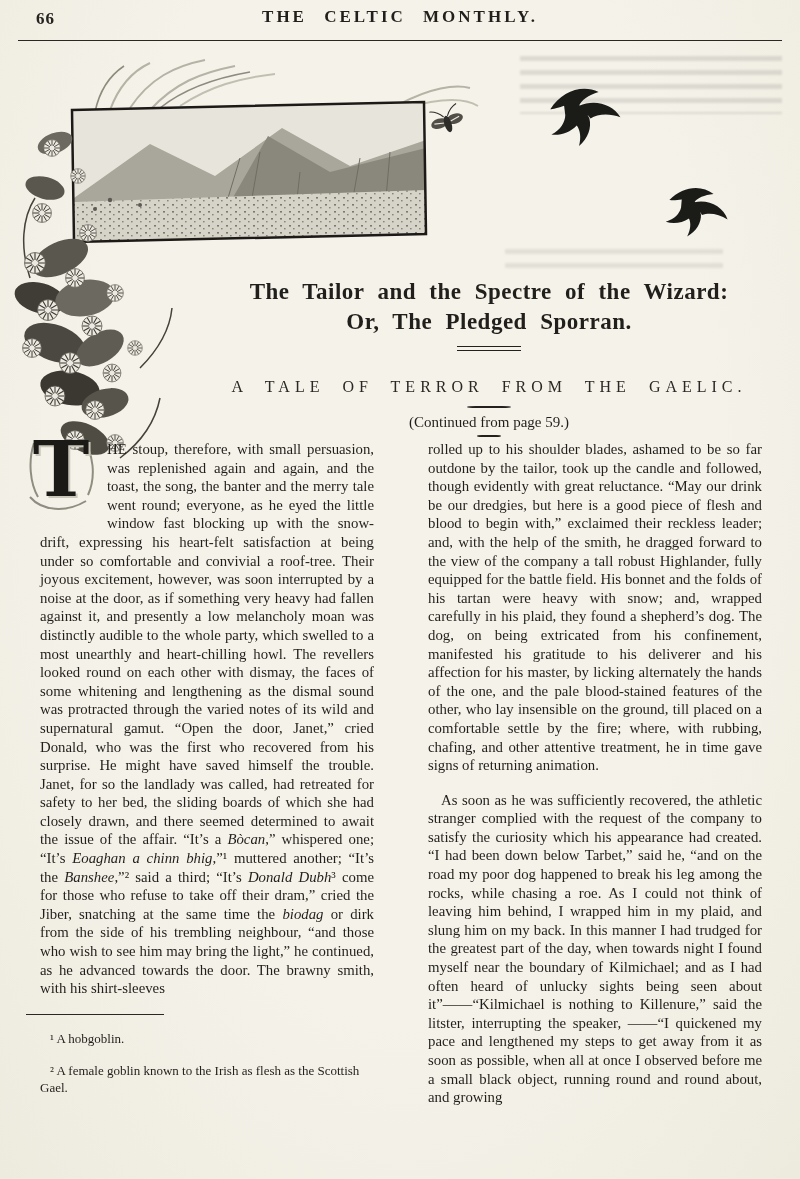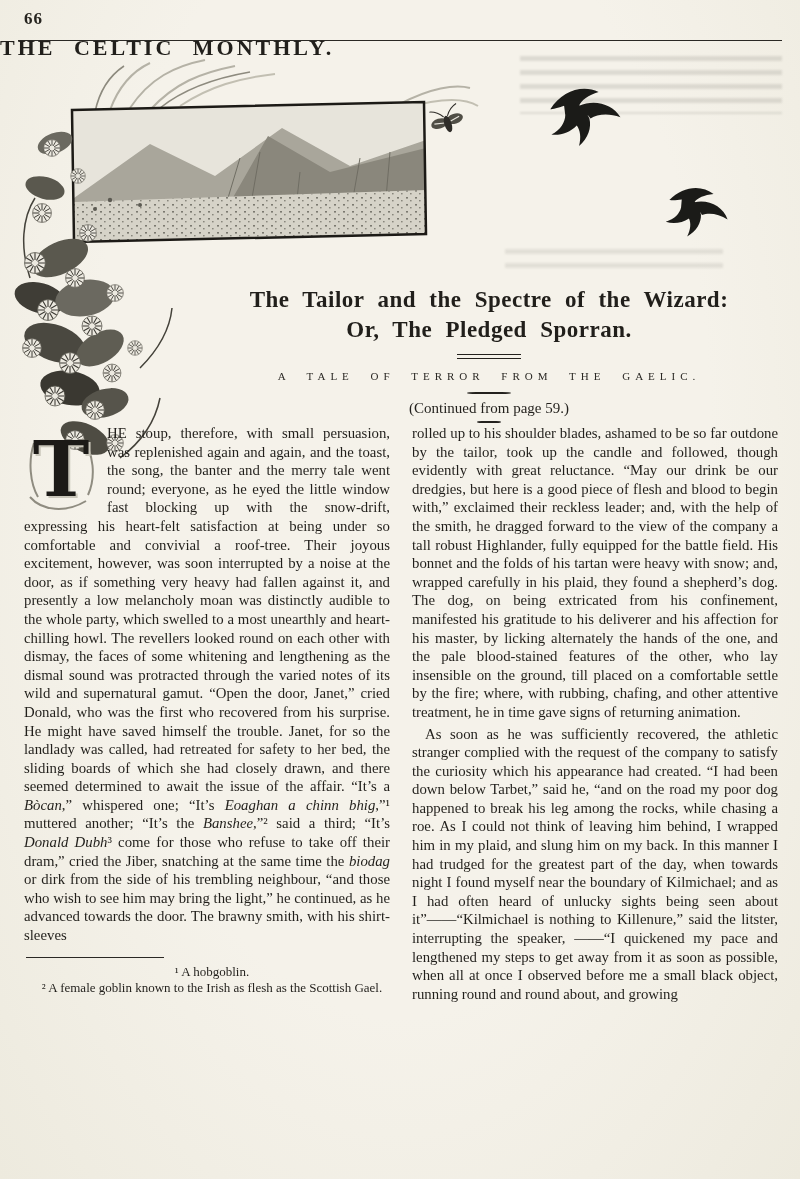--- a/index.html
+++ b/index.html
@@ -1,55 +1,55 @@
 <!DOCTYPE html>
 <html lang="en"><head>
 <meta charset="utf-8">
 <style>
   html,body{margin:0;padding:0;background:#8a8a85;}
   .page{
     position:relative;width:800px;height:1179px;margin:0 auto;overflow:hidden;
     background:radial-gradient(ellipse at 50% 38%, #f5f2ea 55%, #edeade 100%);
     color:#26241f;font-family:"Liberation Serif","DejaVu Serif",serif;
   }
-  .page-number{position:absolute;top:9px;left:24px;font-size:17px;font-weight:700;letter-spacing:1px;}
-  .journal-title{position:absolute;top:7px;left:0;width:100%;text-align:left;
-    font-size:22px;font-weight:700;letter-spacing:3px;word-spacing:10px;color:#211f1b;margin-top:28px;}
+  .page-number{position:absolute;top:9px;left:36px;font-size:17px;font-weight:700;letter-spacing:1px;}
+  .journal-title{position:absolute;top:7px;left:0;width:100%;text-align:center;
+    font-size:17px;font-weight:700;letter-spacing:3px;word-spacing:10px;color:#211f1b;}
   .header-rule{position:absolute;top:40px;left:18px;width:764px;border-top:1.5px solid #2a2824;}
 
   .bleed{position:absolute;filter:blur(1.3px);opacity:.55;pointer-events:none;}
   .bleed-1{top:56px;left:520px;width:262px;height:58px;
     background:repeating-linear-gradient(180deg, rgba(120,118,110,.35) 0 5px, transparent 5px 14px);}
   .bleed-2{top:249px;left:505px;width:218px;height:28px;
     background:repeating-linear-gradient(180deg, rgba(120,118,110,.28) 0 5px, transparent 5px 14px);}
 
   .illustration{position:absolute;top:48px;left:0;width:800px;height:420px;pointer-events:none;}
 
-  .title-block{position:absolute;top:285px;left:206px;width:566px;text-align:center;color:#211f1b;}
+  .title-block{position:absolute;top:277px;left:206px;width:566px;text-align:center;color:#211f1b;}
   .title-line{font-size:23px;line-height:30px;font-weight:700;letter-spacing:.5px;word-spacing:7px;}
   .rule-a{width:64px;height:3px;border-top:1px solid #23211d;border-bottom:1px solid #23211d;margin:9px auto 0;}
-  .subtitle{margin-top:11px;font-size:11px;letter-spacing:5px;word-spacing:9px;color:#2a2824;}
+  .subtitle{margin-top:27px;font-size:16px;letter-spacing:5px;word-spacing:9px;color:#2a2824;}
   .rule-b{width:44px;height:2px;background:#23211d;margin:10px auto 0;border-radius:40%/100%;}
   .continued{margin-top:6px;font-size:15px;}
   .rule-c{width:24px;height:2px;background:#23211d;margin:4px auto 0;border-radius:40%/100%;}
 
   .body{position:absolute;top:424px;left:24px;width:754px;display:flex;gap:22px;}
   .col{width:366px;font-size:14.8px;line-height:18.6px;text-align:justify;color:#211f1b;}
-  .col p{margin:0;}
+  .col p{margin:16px;}
   .para-indent{text-indent:13px;margin-top:3px !important;}
 
   .dropcap{position:relative;float:left;width:74px;height:88px;margin:3px 9px 0 0;}
   .dropcap svg{position:absolute;inset:0;width:100%;height:100%;}
   .dropcap-letter{position:relative;display:block;text-align:center;
     font-family:"DejaVu Serif","Liberation Serif",serif;font-weight:700;
     font-size:76px;line-height:86px;color:#1c1a17;text-shadow:2px 2px 0 #c9c6ba;}
 
   .footnotes{margin-top:12px;}
   .fn-rule{width:138px;border-top:1px solid #2a2824;margin:0 0 6px 2px;}
-  .footnote{font-size:13px;line-height:16.6px;text-align:center;text-indent:10px;margin:0;}
+  .footnote{font-size:13px;line-height:16.6px;text-align:left;text-indent:10px;margin:0;}
 </style>
 </head>
 <body>
 
 <div class="page">
 
   <div class="page-number">66</div>
   <div class="journal-title">THE CELTIC MONTHLY.</div>
   <div class="header-rule"></div>
 

